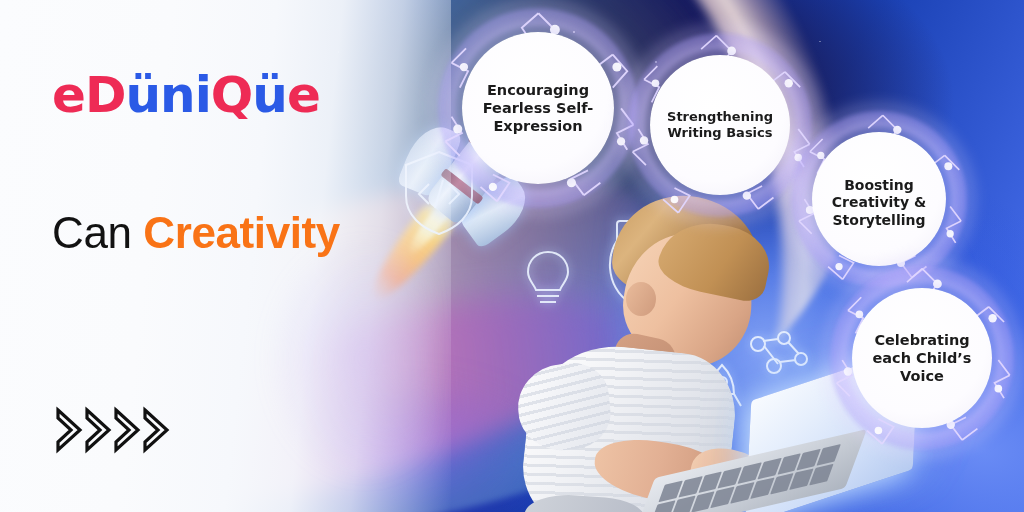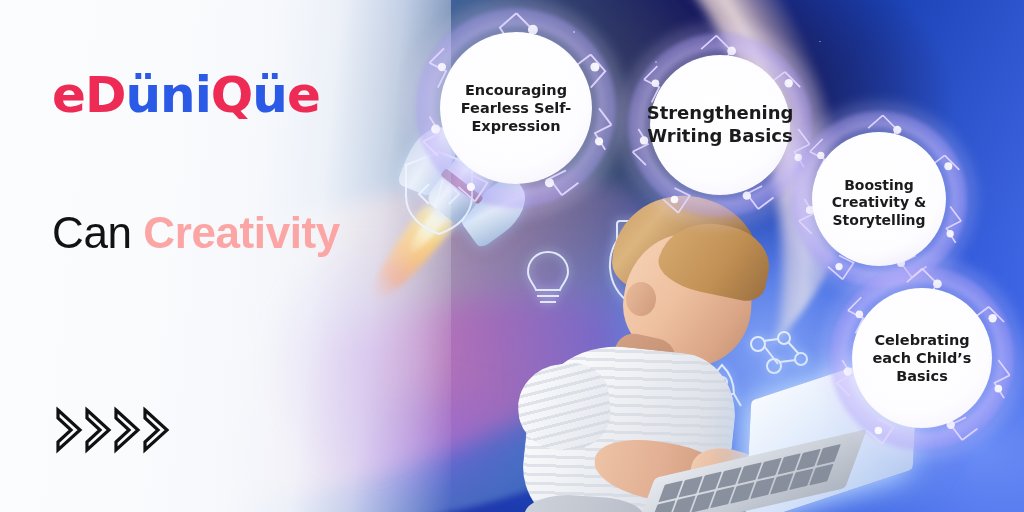--- a/index.html
+++ b/index.html
@@ -288,21 +288,21 @@
 
   .headline {
     position: absolute; top: 204px; left: 0;
     font-size: 44px;
     font-weight: 400;
     line-height: 1.32;
     color: #121212;
     letter-spacing: -0.4px;
     width: 360px;
   }
-  .headline .accent { color: #fca5a5; font-weight: 700; }
+  .headline .accent { color: #f97316; font-weight: 700; }
 
   .chevrons { position: absolute; top: 404px; left: 2px; }
 
   
   .bubble {
     position: absolute;
     border-radius: 50%;
     display: flex;
     align-items: center;
     justify-content: center;
@@ -330,24 +330,24 @@
   }
   .bubble .label {
     position: relative;
     z-index: 3;
     color: #1b1b1b;
     font-weight: 700;
     line-height: 1.26;
     padding: 0 10px;
     font-family: "DejaVu Sans", sans-serif;
   }
-  #bubble-0 { left: 440px; top: 32px;  width: 152px; height: 152px; }
+  #bubble-0 { left: 462px; top: 32px;  width: 152px; height: 152px; }
   #bubble-0 .label { font-size: 14.5px; }
   #bubble-1 { left: 650px; top: 55px;  width: 140px; height: 140px; }
-  #bubble-1 .label { font-size: 18px; }
+  #bubble-1 .label { font-size: 13px; }
   #bubble-2 { left: 812px; top: 132px; width: 134px; height: 134px; }
   #bubble-2 .label { font-size: 14px; margin-top: 8px; }
   #bubble-3 { left: 852px; top: 288px; width: 140px; height: 140px; }
   #bubble-3 .label { font-size: 14.5px; }
 </style>
 </head>
 <body>
 
 <div class="banner">
 
@@ -581,16 +581,16 @@
       <path d="M11 25 L19 29 L15 37 M11 25 L18 18"></path>
       <circle cx="58" cy="11" r="2.3" fill="#fff" stroke="none"></circle>
       <circle cx="87" cy="29" r="2.2" fill="#fff" stroke="none"></circle>
       <circle cx="90" cy="66" r="2" fill="#fff" stroke="none"></circle>
       <circle cx="65" cy="85" r="2.2" fill="#fff" stroke="none"></circle>
       <circle cx="27" cy="88" r="2" fill="#fff" stroke="none"></circle>
       <circle cx="11" cy="57" r="2.2" fill="#fff" stroke="none"></circle>
       <circle cx="17" cy="27" r="2" fill="#fff" stroke="none"></circle>
     </svg>
     <div class="disc"></div>
-    <div class="label">Celebrating each Child’s Basics</div>
+    <div class="label">Celebrating each Child’s Voice</div>
   </div>
 
 </div>
 
 </body></html>

